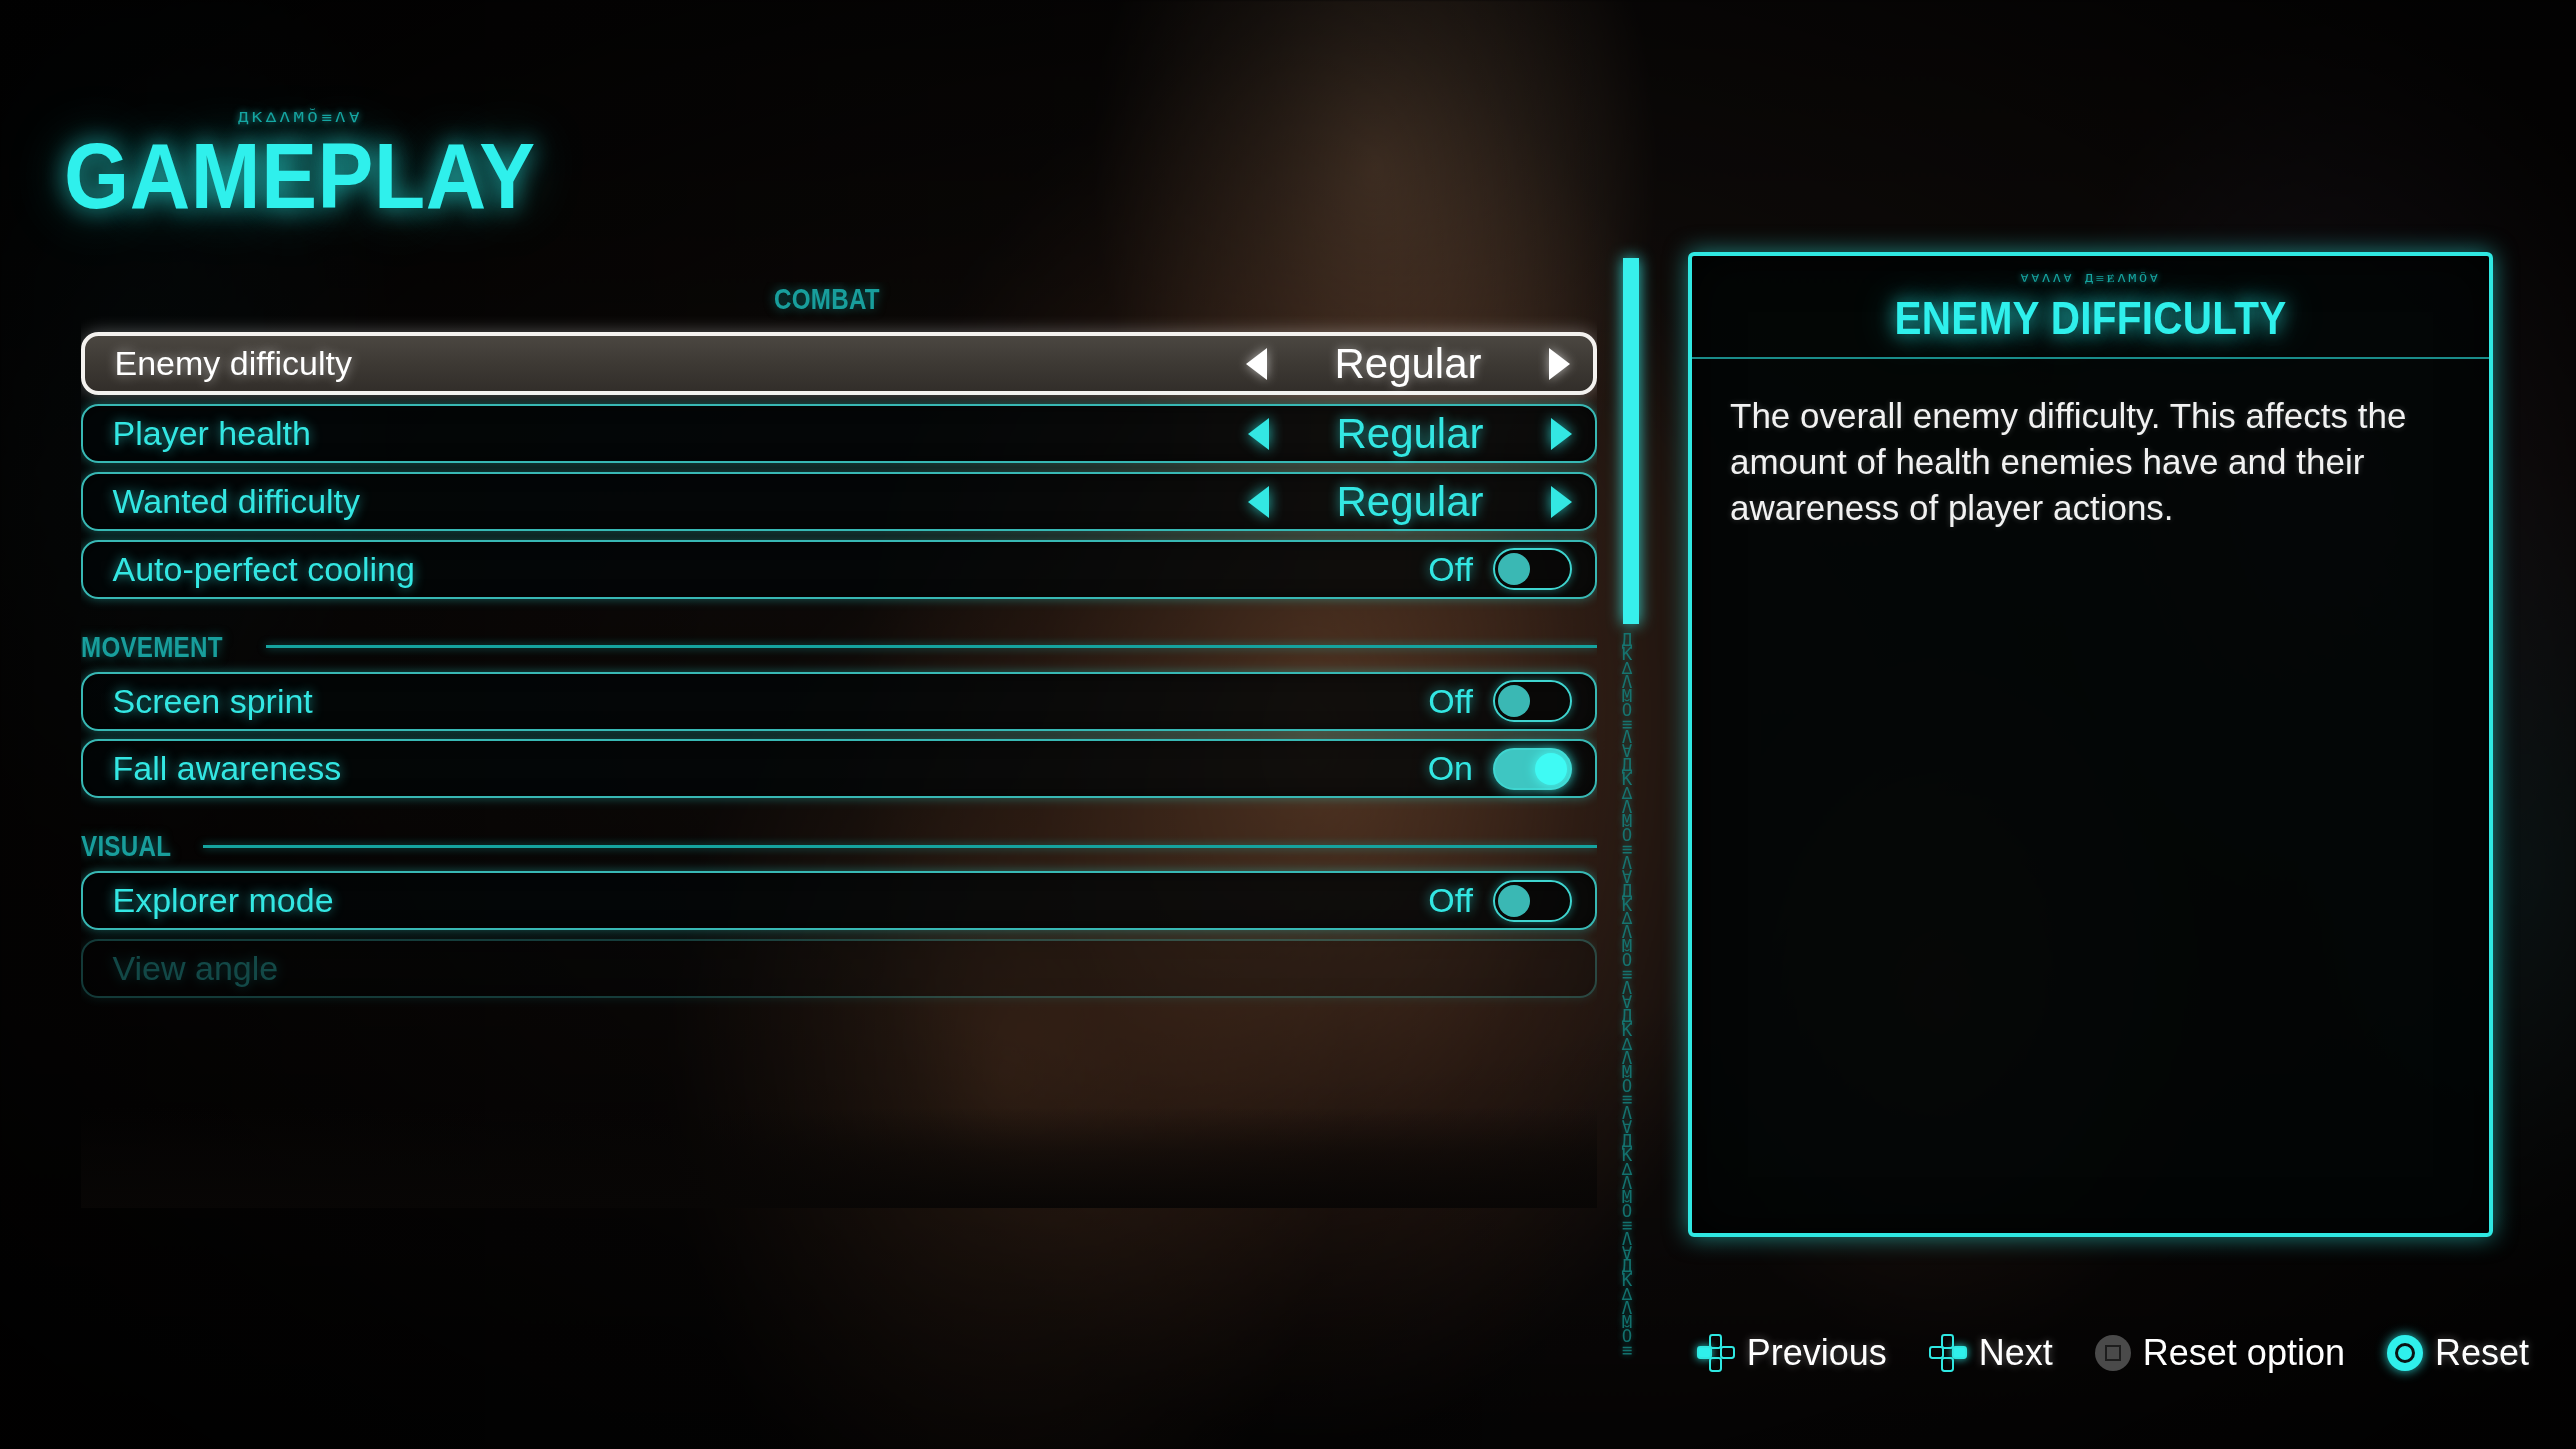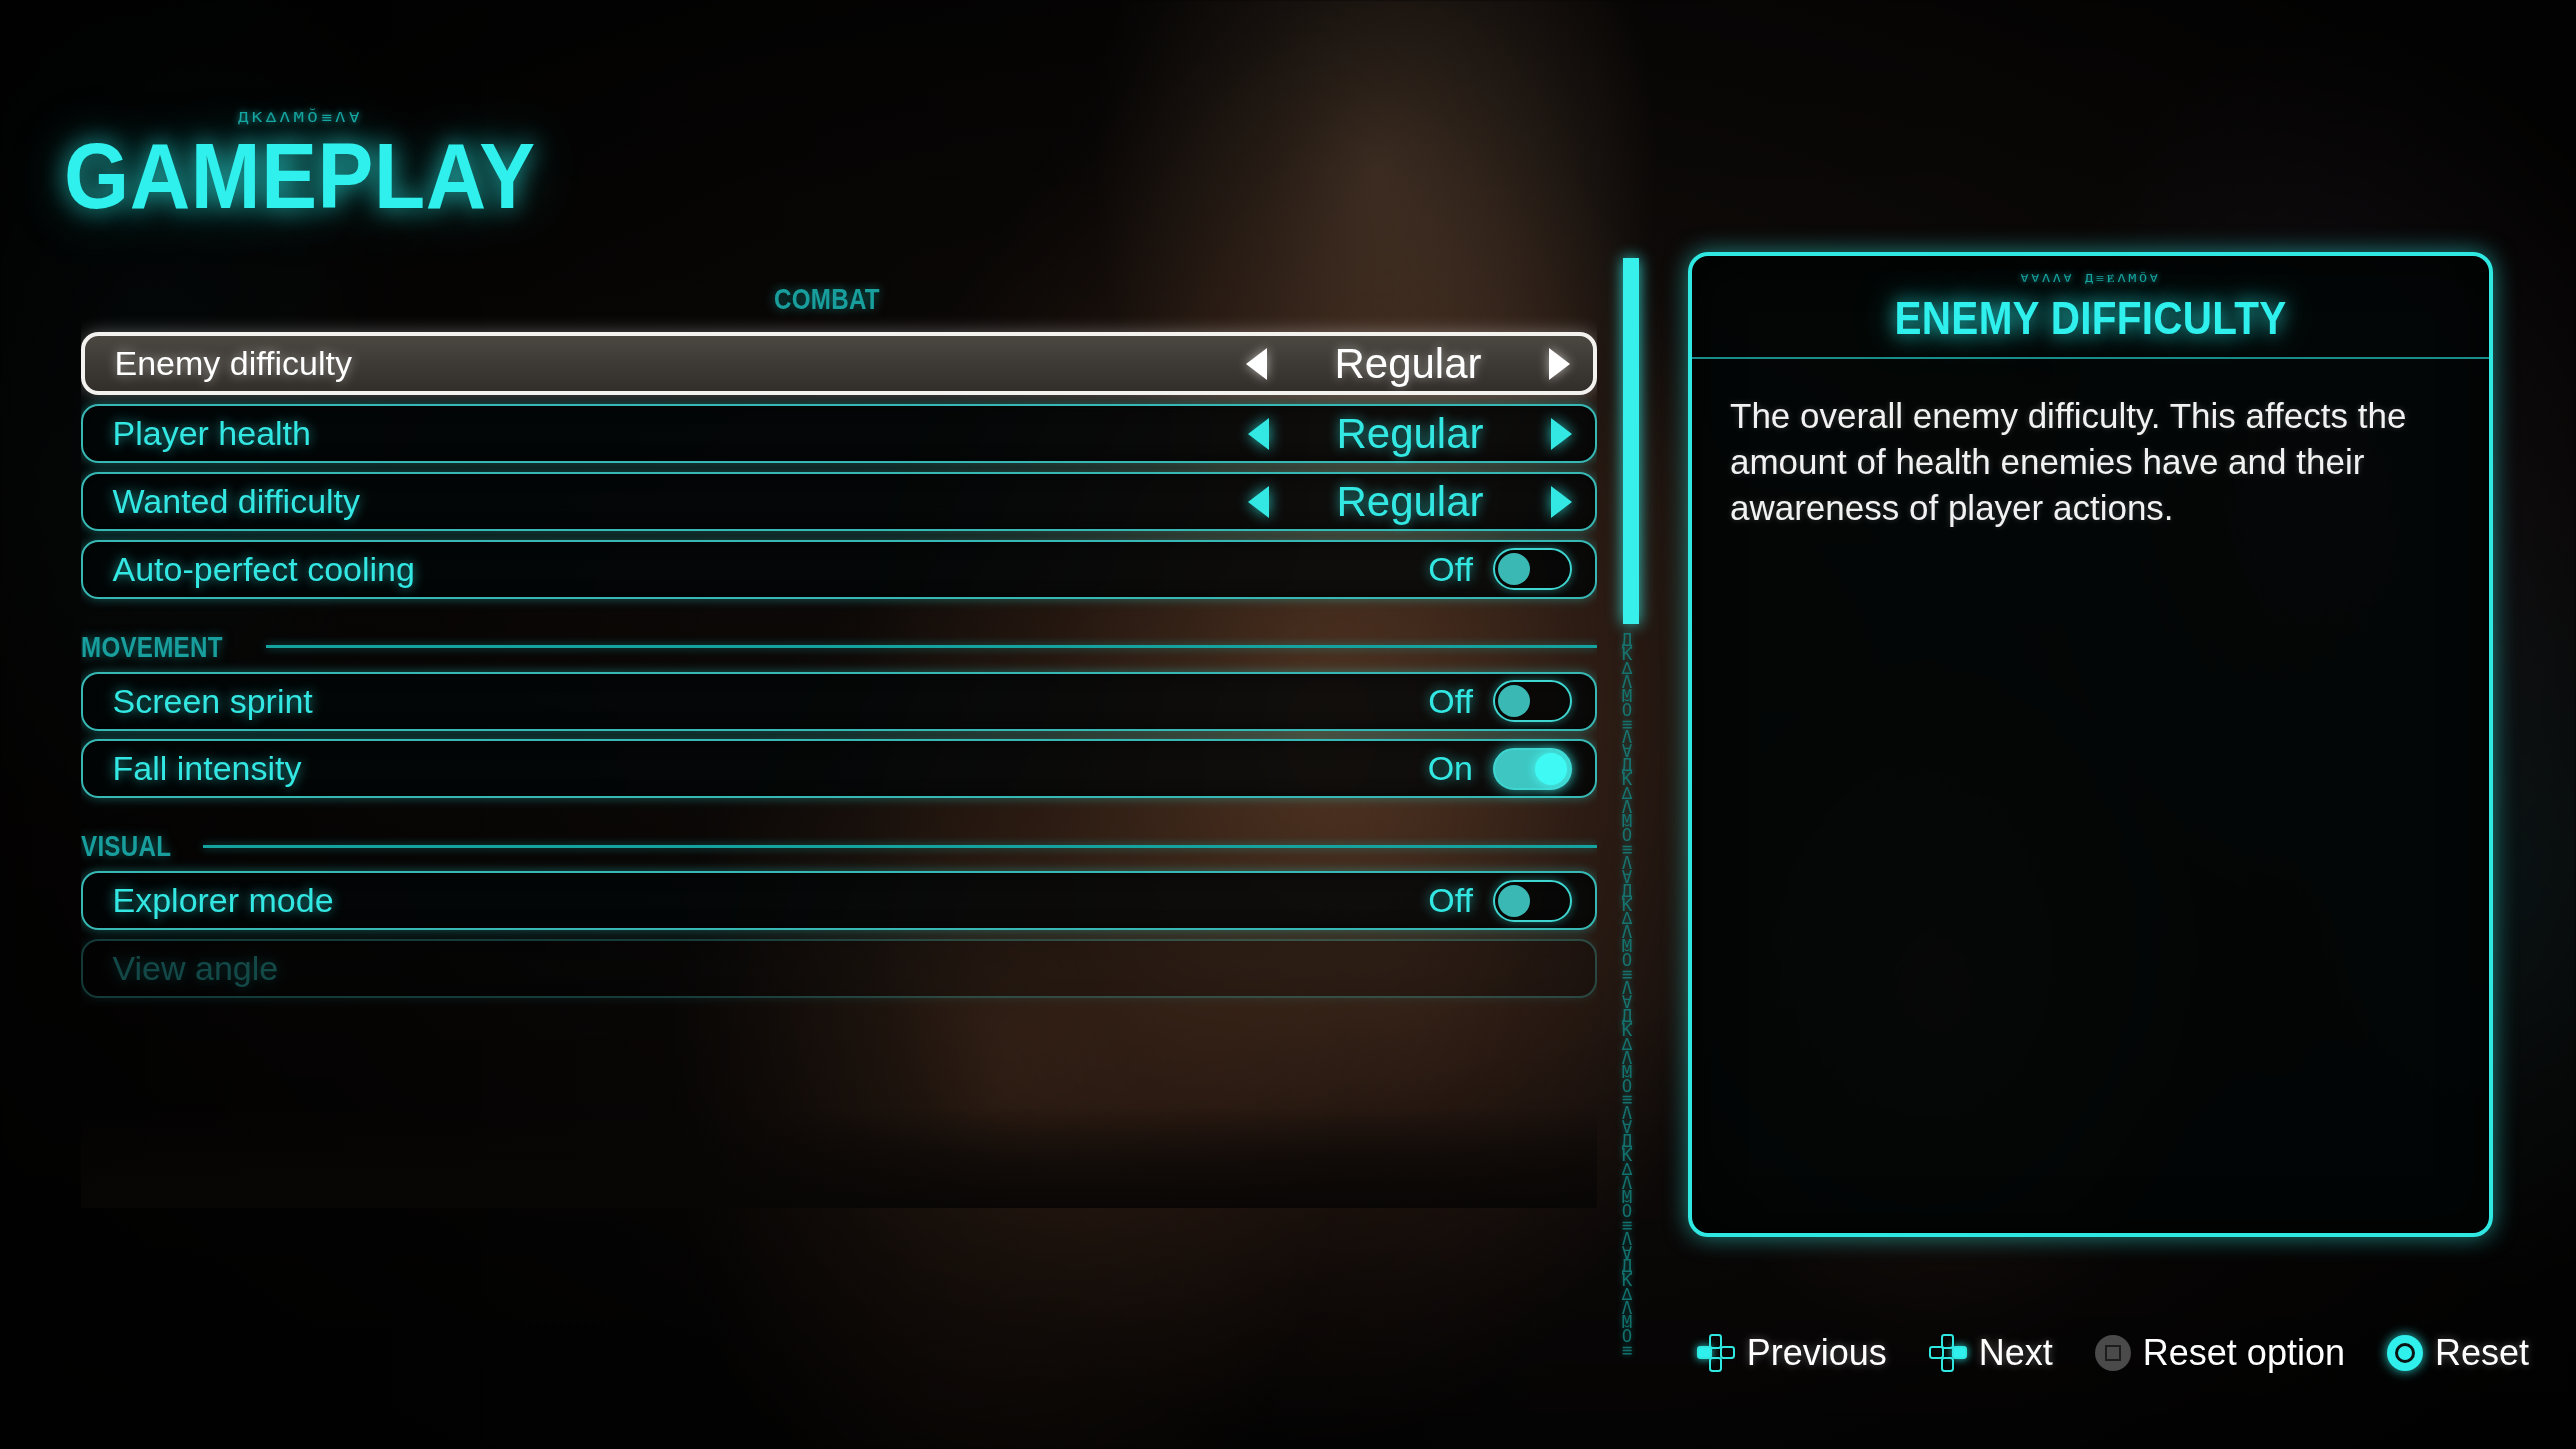--- a/index.html
+++ b/index.html
@@ -222,21 +222,21 @@
     word-break:break-all;
     opacity:0.85;
   }
 
   
   #info-panel {
     position:absolute; left:1688px; top:252px;
     width:805px; height:985px;
     background:rgba(2,5,6,0.90);
     border:4px solid #2fe8e2;
-    border-radius:20px;
+    border-radius:6px;
     box-shadow:0 0 23px rgba(47,232,226,0.55), inset 0 0 47px rgba(0,0,0,0.8);
     overflow:hidden;
   }
   #info-head {
     padding:14.8px 0 12px;
     text-align:center;
     border-bottom:2px solid #1a8c8a;
   }
   .info-deco {
     font-family:"DejaVu Sans Mono", monospace;
@@ -370,21 +370,21 @@
         <div class="row-right">
           <div class="toggle-wrap">
             <div class="toggle-state">Off</div>
             <div class="toggle off">
               <div class="knob"></div>
             </div>
           </div>
         </div>
       </div>
       <div class="row normal">
-        <div class="row-label">Fall intensity</div>
+        <div class="row-label">Fall awareness</div>
         <div class="row-right">
           <div class="toggle-wrap">
             <div class="toggle-state">On</div>
             <div class="toggle on">
               <div class="knob"></div>
             </div>
           </div>
         </div>
       </div>
       <div class="section-head">

